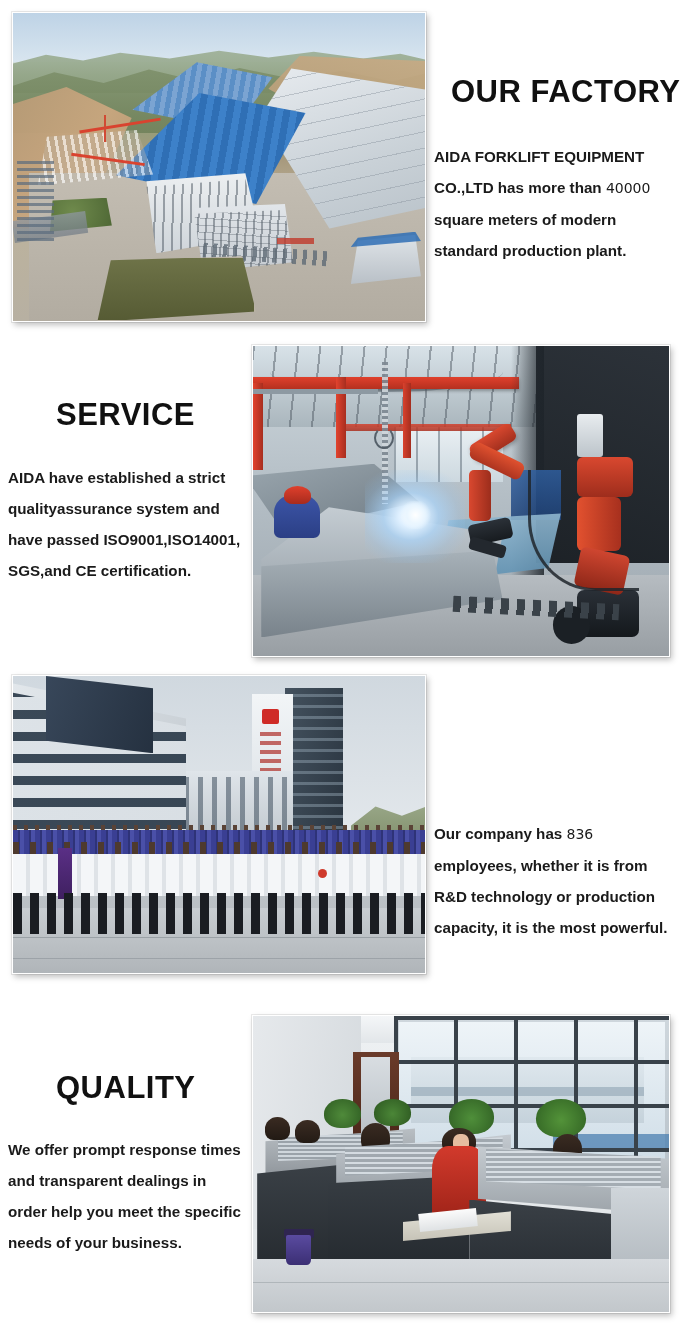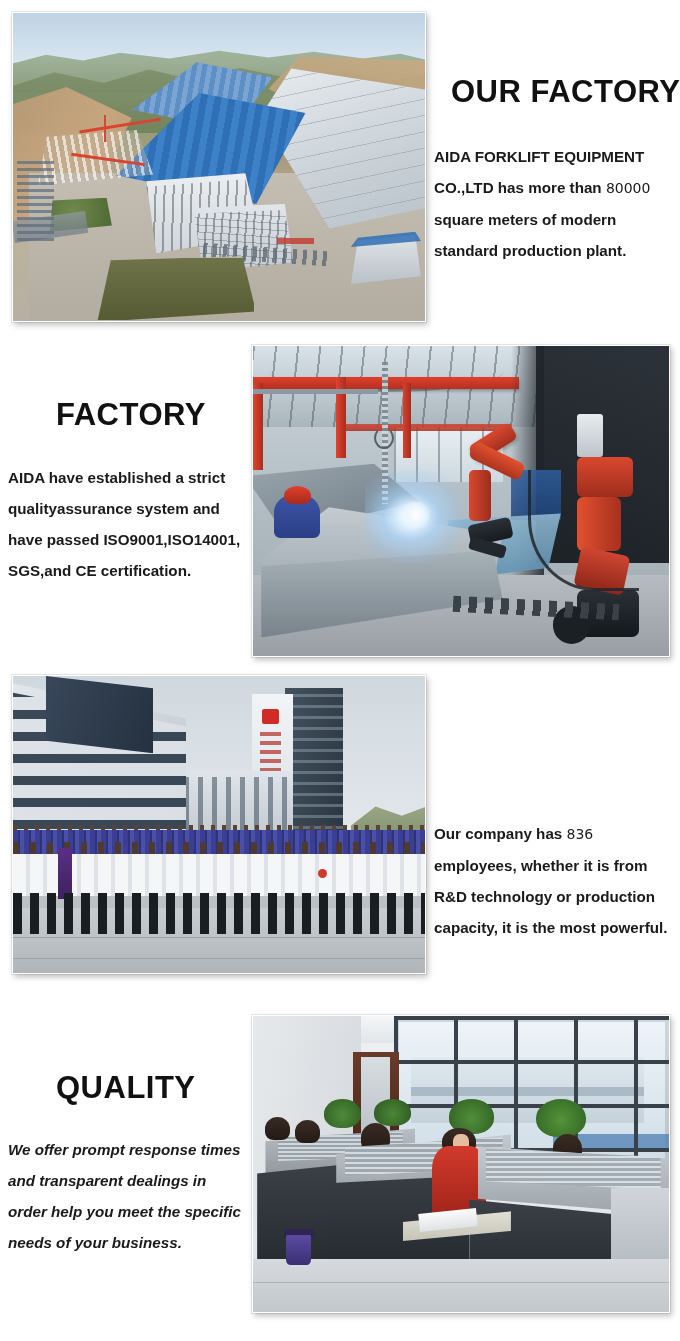--- a/index.html
+++ b/index.html
@@ -366,21 +366,21 @@
       <div class="lot-cars"></div>
       <div class="pond"></div>
       <div class="bld-sm"></div>
       <div class="bld-sm-roof"></div>
       <div class="red-sign"></div>
     </div>
   </div>
 
   <div class="txt heading" style="left:451px;top:76px;">OUR FACTORY</div>
 
-  <div class="txt body-copy" style="left:434px;top:141px;width:234px;"><span>AIDA FORKLIFT EQUIPMENT CO.,LTD has more than </span><span class="num">80000</span><span> square meters of modern standard production plant.</span></div>
+  <div class="txt body-copy" style="left:434px;top:141px;width:234px;"><span>AIDA FORKLIFT EQUIPMENT CO.,LTD has more than </span><span class="num">40000</span><span> square meters of modern standard production plant.</span></div>
 
   <div class="photo" id="img-welding">
     <div class="ph-inner">
       <div class="w-roof"></div>
       <div class="w-roof-beams"></div>
       <div class="w-arch"></div>
       <div class="w-dark-r"></div>
       <div class="w-window"></div>
       <div class="w-window-mul"></div>
       <div class="w-crane-red"></div>
@@ -415,21 +415,21 @@
         <div class="w-r2-b"></div>
         <div class="w-r2-c"></div>
         <div class="w-r2-d"></div>
       </div>
       <div class="w-cable"></div>
       <div class="w-wheel"></div>
       <div class="w-scrap"></div>
     </div>
   </div>
 
-  <div class="txt heading" style="left:56px;top:399px;">FACTORY</div>
+  <div class="txt heading" style="left:56px;top:399px;">SERVICE</div>
 
   <div class="txt body-copy" style="left:8px;top:462px;width:240px;">AIDA have established a strict qualityassurance system and have passed ISO9001,ISO14001, SGS,and CE certification.</div>
 
   <div class="photo" id="img-team">
     <div class="ph-inner">
       <div class="t-sky"></div>
       <div class="t-hill"></div>
       <div class="t-tower-dark"></div>
       <div class="t-tower-dark-win"></div>
       <div class="t-tower"></div>
@@ -496,15 +496,15 @@
       <div class="o-cabinet-r"></div>
       <div class="o-floor"></div>
       <div class="o-floor-seam"></div>
       <div class="o-bin-lid"></div>
       <div class="o-bin"></div>
     </div>
   </div>
 
   <div class="txt heading" style="left:56px;top:1072px;">QUALITY</div>
 
-  <div class="txt body-copy" style="left:8px;top:1134px;width:240px;font-style:italic;">We offer prompt response times and transparent dealings in order help you meet the specific needs of your business.</div>
+  <div class="txt body-copy" style="left:8px;top:1134px;width:240px;">We offer prompt response times and transparent dealings in order help you meet the specific needs of your business.</div>
 
 </div>
 
 </body></html>

